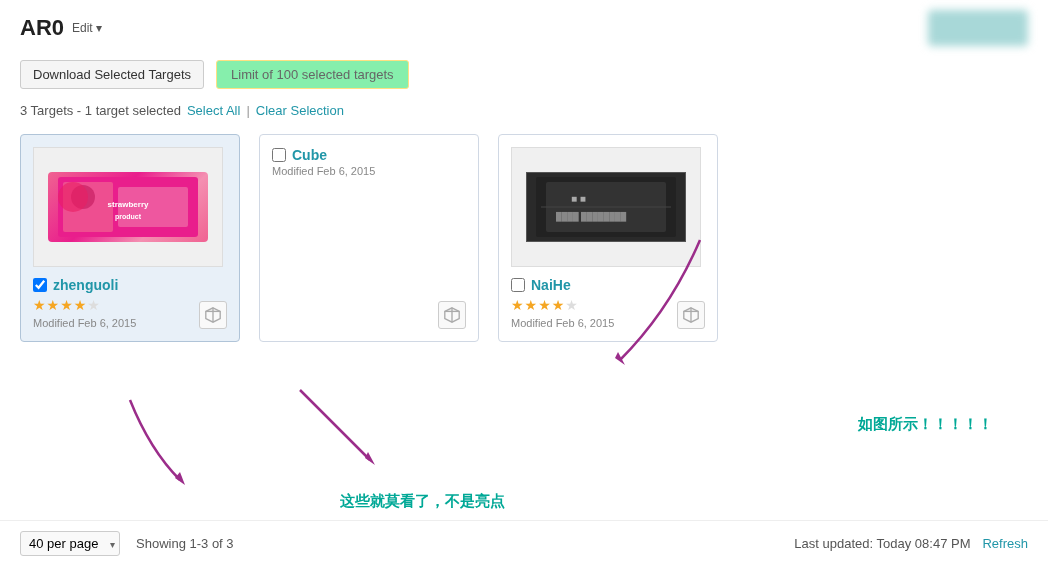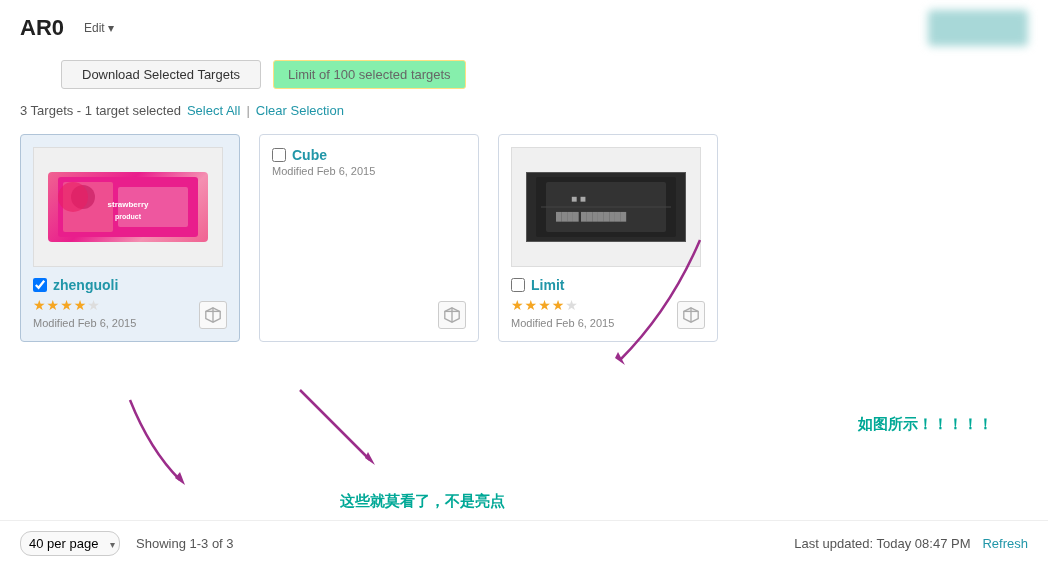--- a/index.html
+++ b/index.html
@@ -17,21 +17,21 @@
     
     .header {
       padding: 10px 20px 8px 20px;
       display: flex;
       align-items: center;
       justify-content: space-between;
     }
     .header-left {
       display: flex;
       align-items: center;
-      gap: 20px;
+      gap: 8px;
     }
     .app-title {
       font-size: 22px;
       font-weight: bold;
       color: #222;
     }
     .edit-link {
       color: #555;
       font-size: 12px;
       cursor: pointer;
@@ -51,25 +51,24 @@
     .toolbar {
       padding: 6px 20px;
       display: flex;
       align-items: center;
       gap: 12px;
     }
     .btn-download {
       background: #f5f5f5;
       border: 1px solid #ccc;
       border-radius: 3px;
-      padding: 6px 20px;
+      padding: 6px 12px;
       font-size: 13px;
       cursor: pointer;
       color: #333;
-      margin-left: 41px;
     }
 
     .limit-badge {
       background: #86efac;
       border: 1px solid #ffe082;
       border-radius: 3px;
       padding: 6px 14px;
       font-size: 13px;
       color: #666;
     }
@@ -236,21 +235,21 @@
       right: 0;
       padding: 10px 20px;
       display: flex;
       align-items: center;
       gap: 16px;
       border-top: 1px solid #eee;
       background: #fff;
     }
     .per-page-select {
       border: 1px solid #ccc;
-      border-radius: 11px;
+      border-radius: 3px;
       padding: 4px 20px 4px 8px;
       font-size: 13px;
       cursor: pointer;
       background: #f9f9f9;
       appearance: none;
       -webkit-appearance: none;
       position: relative;
     }
     .per-page-wrapper {
       position: relative;
@@ -376,21 +375,21 @@
           <rect width="140" height="60" fill="#222" rx="2"></rect>
           <rect x="10" y="5" width="120" height="50" fill="#333" rx="2"></rect>
           <text x="35" y="25" fill="#aaa" font-size="10" font-family="Arial">■ ■</text>
           <text x="20" y="42" fill="#888" font-size="8" font-family="Arial">████ ████████</text>
           <line x1="5" y1="30" x2="135" y2="30" stroke="#444" stroke-width="1"></line>
         </svg>
       </div>
     </div>
     <div class="card-footer">
       <input type="checkbox" class="card-checkbox" style="">
-      <a class="card-name">Limit</a>
+      <a class="card-name">NaiHe</a>
     </div>
     <div class="stars">
       <span class="star">★</span>
       <span class="star">★</span>
       <span class="star">★</span>
       <span class="star">★</span>
       <span class="star empty">★</span>
     </div>
     <div class="card-modified">Modified Feb 6, 2015</div>
     <div class="card-icon-btn">

